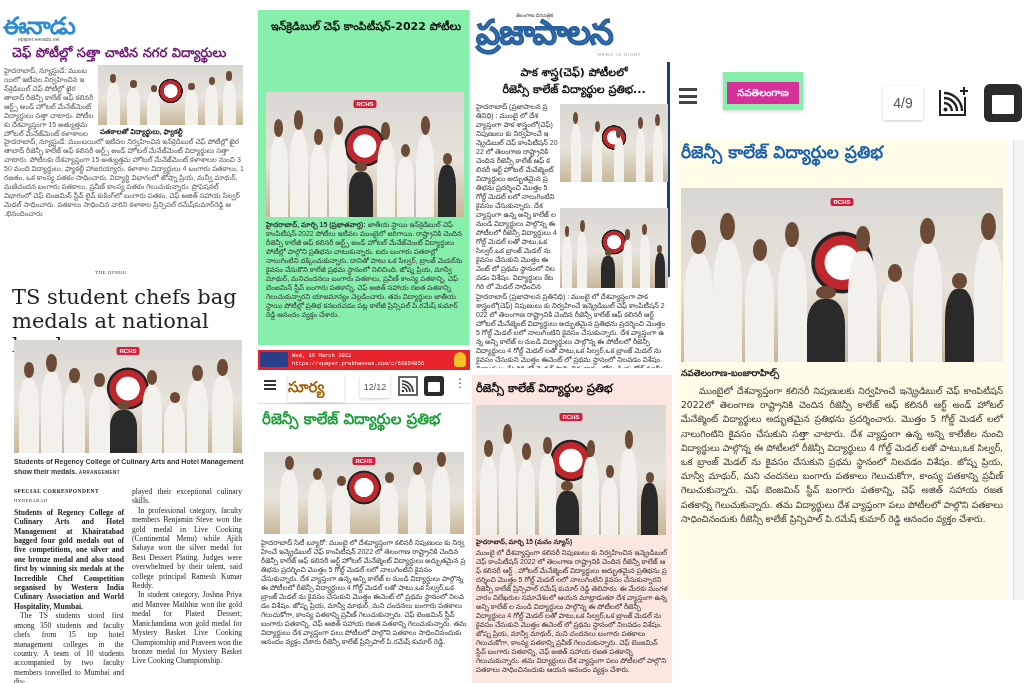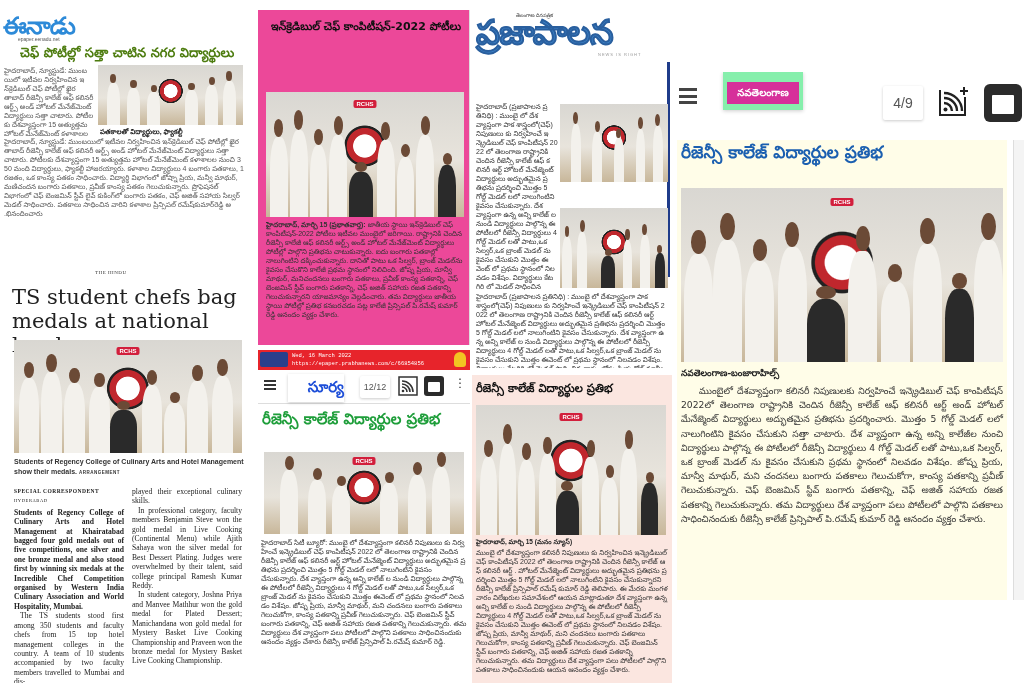--- a/index.html
+++ b/index.html
@@ -10,52 +10,52 @@
   .photo .rchs-badge { position: absolute; left: 50%; top: 6%; transform: translateX(-50%); background: #d21f3c; color: #fff; font-size: 6px; font-weight: bold; padding: 1px 3px; border-radius: 2px; }
   .person { position: absolute; bottom: 0; width: 9%; background: #f3f1ec; border-radius: 40% 40% 0 0; }
   .person::before { content: ""; position: absolute; left: 25%; top: -22%; width: 50%; height: 22%; background: #6b4a36; border-radius: 50%; }
   .person.dark { background: #2a2a2a; }
   .tel-text { font-size: 7px; line-height: 9px; color: #333; word-break: break-all; }
 
   
   #p-eenadu { left: 0; top: 0; width: 250px; height: 250px; background: #fff; }
   .eenadu-logo { position: absolute; left: 3px; top: 2px; font-size: 24px; font-weight: bold; color: #2d8ad8; letter-spacing: -1px; font-family: "DejaVu Sans", sans-serif; }
   .eenadu-tag { position: absolute; left: 18px; top: 26px; font-size: 5px; color: #555; }
-  .eenadu-headline { position: absolute; left: 20px; top: 35px; width: 236px; font-size: 13px; font-weight: bold; color: #4d7c0f; font-family: "DejaVu Sans", sans-serif; }
+  .eenadu-headline { position: absolute; left: 12px; top: 35px; width: 236px; font-size: 13px; font-weight: bold; color: #701a75; font-family: "DejaVu Sans", sans-serif; }
   .eenadu-caption { position: absolute; left: 100px; top: 118px; font-size: 7px; font-weight: bold; color: #222; }
   .eenadu-date { position: absolute; left: 2px; top: 218px; width: 248px; font-size: 9.5px; font-weight: bold; color: #3a3a8c; line-height: 13px; }
 
   
   #p-hindu { left: 0; top: 255px; width: 250px; height: 428px; background: #fff; }
   .hindu-mast { position: absolute; left: 95px; top: 5px; font-size: 5px; letter-spacing: .5px; color: #333; font-family: "Liberation Serif", serif; }
   .hindu-headline { position: absolute; left: 12px; top: 20px; width: 235px; font-family: "DejaVu Serif", serif; font-size: 21px; line-height: 24px; color: #222; }
   .hindu-caption { position: absolute; left: 14px; top: 192px; width: 232px; font-size: 7px; line-height: 10px; font-weight: bold; color: #333; }
   .hindu-caption .credit { font-size: 4.5px; letter-spacing: .5px; }
   .hindu-cols { position: absolute; left: 14px; top: 222px; width: 228px; display: flex; gap: 8px; font-family: "Liberation Serif", serif; font-size: 7.6px; line-height: 9.4px; color: #222; text-align: justify; }
   .hindu-cols .col { flex: 1; }
   .hindu-byline { font-size: 5.5px; font-weight: bold; letter-spacing: .5px; }
   .hindu-dateline { font-size: 4.5px; letter-spacing: .6px; margin-bottom: 2px; }
   .hindu-cols p { text-indent: 6px; }
   .hindu-cols p.first { text-indent: 0; font-weight: bold; }
 
   
-  #p-sakshi { left: 258px; top: 0; width: 212px; height: 335px; background: #ec4899; border-right: 1px solid #ddd; }
+  #p-sakshi { left: 258px; top: 0; width: 212px; height: 335px; background: #86efac; border-right: 1px solid #ddd; }
   .sakshi-headline { position: absolute; left: 8px; top: 10px; width: 200px; font-size: 11px; font-weight: bold; color: #111; text-align: center; font-family: "DejaVu Sans", sans-serif; }
   .sakshi-box { position: absolute; left: 8px; top: 30px; width: 200px; height: 48px; background: #fdf6c9; }
   .sakshi-box div { font-size: 9px; text-align: center; margin-top: 6px; color: #222; font-family: "DejaVu Sans", sans-serif; }
 
   
   #p-surya { left: 258px; top: 340px; width: 212px; height: 343px; background: #fff; }
   .prabha-bar { position: absolute; left: 0; top: 0; width: 212px; height: 20px; background: #e7242b; color: #fff; font-family: "Liberation Mono", monospace; font-size: 5.5px; line-height: 8px; padding: 2px 0 0 34px; }
   .prabha-bar .owl { position: absolute; right: 4px; top: 2px; width: 12px; height: 15px; background: #f2c322; border-radius: 6px 6px 3px 3px; }
   .prabha-logo { position: absolute; left: 2px; top: 2px; width: 28px; height: 15px; background: #2a3f8c; border-radius: 2px; }
   .surya-toolbar { position: absolute; left: 0; top: 20px; width: 212px; height: 34px; border-bottom: 1px solid #ddd; }
   .hamburger { position: absolute; left: 6px; top: 10px; width: 12px; height: 10px; border-top: 2px solid #333; border-bottom: 2px solid #333; }
   .hamburger::after { content: ""; position: absolute; left: 0; top: 2px; width: 12px; height: 2px; background: #333; }
-  .surya-logo { position: absolute; left: 30px; top: 4px; width: 56px; height: 28px; background: #fff; box-shadow: 0 1px 3px rgba(0,0,0,.2); color: #1d4ed8; font-weight: bold; font-size: 15px; text-align: right; line-height: 26px; font-family: "DejaVu Sans", sans-serif; }
+  .surya-logo { position: absolute; left: 30px; top: 4px; width: 56px; height: 28px; background: #fff; box-shadow: 0 1px 3px rgba(0,0,0,.2); color: #a16207; font-weight: bold; font-size: 15px; text-align: left; line-height: 26px; font-family: "DejaVu Sans", sans-serif; }
   .page-counter { position: absolute; background: #fff; box-shadow: 0 1px 3px rgba(0,0,0,.2); color: #555; text-align: center; border-radius: 2px; }
   .rss-icon { position: absolute; }
   .cal-icon { position: absolute; background: #2b2b2b; border-radius: 3px; }
   .cal-icon::after { content: ""; position: absolute; left: 22%; top: 28%; width: 56%; height: 50%; background: #fff; border-radius: 1px; }
   .kebab { position: absolute; color: #333; font-size: 12px; }
   .surya-headline { position: absolute; left: 4px; top: 60px; width: 208px; font-size: 15px; font-weight: bold; color: #1e9e3a; font-family: "DejaVu Sans", sans-serif; }
   .surya-text { position: absolute; left: 3px; top: 188px; width: 206px; }
 
   
   #p-praja { left: 472px; top: 0; width: 200px; height: 362px; background: #fff; }
@@ -191,20 +191,24 @@
     <div class="person" style="left:72%;height:72%;"></div>
     <div class="person" style="left:84%;height:82%;"></div>
   </div>
   <div class="tel-text surya-text" style="height:150px;overflow:hidden;">హైదరాబాద్ సిటీ బ్యూరో: ముంబై లో దేశవ్యాప్తంగా కలినరీ నిపుణులు కు నిర్వహించే ఇన్క్రెడిబుల్ చెఫ్ కాంపిటీషన్ 2022 లో తెలంగాణ రాష్ట్రానికి చెందిన రీజెన్సీ కాలేజ్ ఆఫ్ కలినరీ ఆర్ట్ హోటల్ మేనేజ్మెంట్ విద్యార్థులు అద్భుతమైన ప్రతిభను ప్రదర్శించి మొత్తం 5 గోల్డ్ మెడల్ లలో నాలుగింటిని కైవసం చేసుకున్నారు. దేశ వ్యాప్తంగా ఉన్న అన్ని కాలేజ్ ల నుండి విద్యార్థులు పాల్గొన్న ఈ పోటీలలో రీజెన్సీ విద్యార్థులు 4 గోల్డ్ మెడల్ లతో పాటు,ఒక సిల్వర్,ఒక బ్రాంజ్ మెడల్ ను కైవసం చేసుకుని మొత్తం ఈవెంట్ లో ప్రథమ స్థానంలో నిలవడం విశేషం. జోష్న ప్రియ, మాన్వీ మాథుర్, మని చందనలు బంగారు పతకాలు గెలుచుకోగా, కాంస్య పతకాన్ని ప్రవీణ్ గెలుచుకున్నారు. చెఫ్ బెంజమిన్ స్టీవ్ బంగారు పతకాన్ని, చెఫ్ అజిత్ సహాయ రజత పతకాన్ని గెలుచుకున్నారు. తమ విద్యార్థులు దేశ వ్యాప్తంగా పలు పోటీలలో పాల్గొని పతకాలు సాధించినందుకు ఆనందం వ్యక్తం చేశారు రీజెన్సీ కాలేజ్ ప్రిన్సిపాల్ పి.రమేష్ కుమార్ రెడ్డి.</div>
 </section>
 
 <section class="panel" id="p-praja">
   <div class="praja-tag">తెలంగాణ దినపత్రిక</div>
   <div class="praja-logo">ప్రజాపాలన</div>
   <div class="praja-sub">NEWS IS RIGHT</div>
+  <div class="praja-headline">
+    <div>పాక శాస్త్ర(చెఫ్) పోటీలలో</div>
+    <div>రీజెన్సీ కాలేజ్ విద్యార్థుల ప్రతిభ...</div>
+  </div>
   <div class="praja-rule"></div>
   <div class="photo" style="left:88px;top:94px;width:108px;height:78px;">
     <div class="backdrop-logo"></div>
     <div class="person" style="left:10%;height:74%;"></div>
     <div class="person" style="left:30%;height:64%;"></div>
     <div class="person" style="left:50%;height:56%;"></div>
     <div class="person" style="left:70%;height:68%;"></div>
     <div class="person" style="left:86%;height:72%;"></div>
   </div>
   <div class="photo" style="left:88px;top:198px;width:108px;height:80px;">

